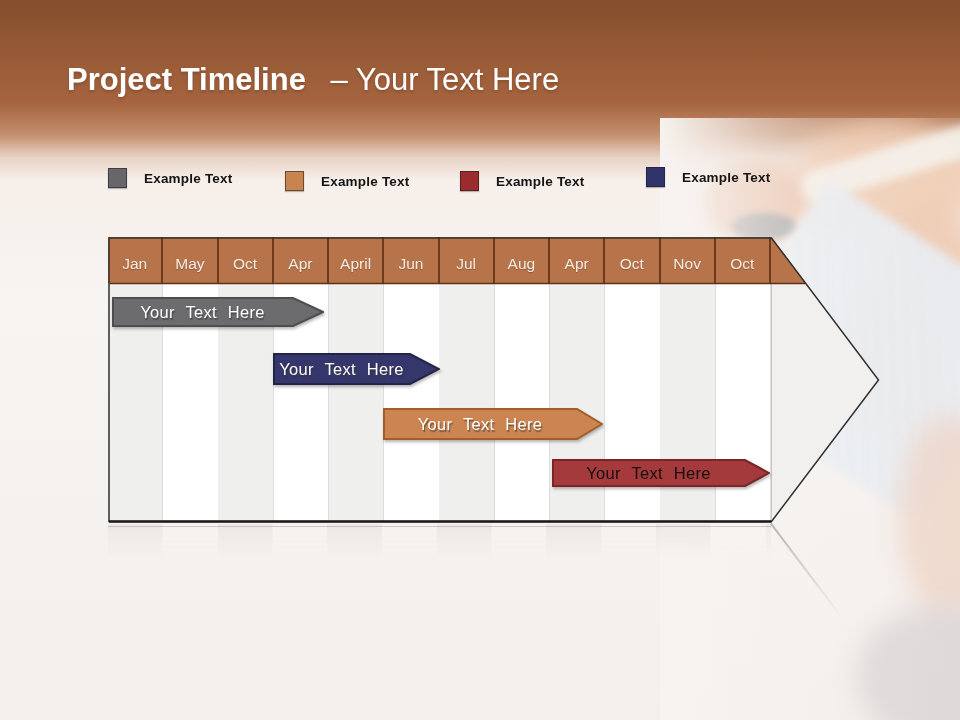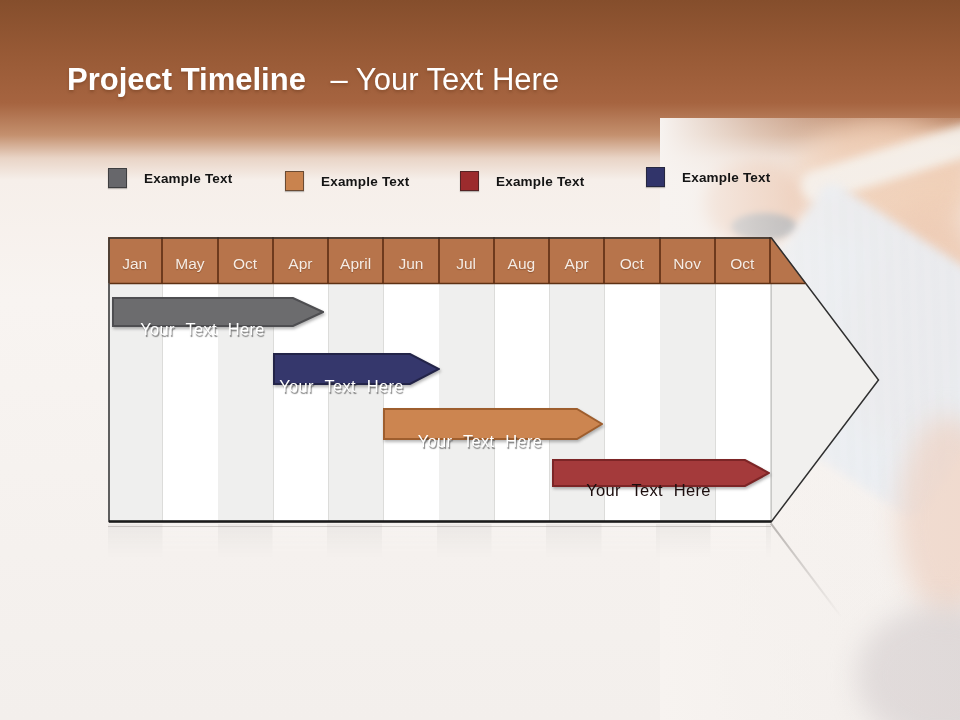--- a/index.html
+++ b/index.html
@@ -40,21 +40,21 @@
   .tl-header{position:absolute;left:0;top:0;width:663px;height:54px;display:flex;background:#b7744b;box-sizing:border-box;}
   .tl-month{flex:1;box-sizing:border-box;border-right:2px solid #6e3a1d;display:flex;align-items:center;justify-content:center;
     color:#f6ece4;font-size:15.5px;text-shadow:0 1px 1px rgba(90,45,20,0.4);}
   .tl-body{position:absolute;left:0;top:46px;width:663px;height:239px;
     background:repeating-linear-gradient(90deg,#efefee 0px,#efefee 54.3px,#dcdcda 54.3px,#dcdcda 55.25px,#ffffff 55.25px,#ffffff 109.6px,#dcdcda 109.6px,#dcdcda 110.5px);}
   .tl-sep-dec{position:absolute;left:663px;top:46px;width:1px;height:238px;background:#c9c9c7;}
   .tl-outline{position:absolute;left:0;top:0;overflow:visible;pointer-events:none;}
   .bars-layer{position:absolute;left:0;top:0;width:775px;height:288px;}
   .tl-bar{position:absolute;}
   .tl-bar svg{display:block;filter:drop-shadow(1px 2px 1.5px rgba(70,70,70,0.4));}
-  .tl-bar-label{position:absolute;left:0;top:17px;height:100%;display:flex;align-items:center;justify-content:center;
+  .tl-bar-label{position:absolute;left:0;top:0;height:100%;display:flex;align-items:center;justify-content:center;
     font-size:16.5px;word-spacing:6px;letter-spacing:0.3px;text-shadow:1px 1.5px 1px rgba(50,50,50,0.6);white-space:nowrap;}
   .tl-bar-label.dark-text{text-shadow:none;font-weight:400;}
   
   .refl-stripes{position:absolute;left:108px;top:524px;width:663px;height:34px;opacity:0.10;z-index:1;
     background:repeating-linear-gradient(90deg,#9a9a9a 0px,#9a9a9a 54.3px,#cccccc 54.3px,#cccccc 55.25px,#ffffff 55.25px,#ffffff 109.6px);
     -webkit-mask-image:linear-gradient(#000,transparent);mask-image:linear-gradient(#000,transparent);}
   .refl-line{position:absolute;left:108px;top:526px;width:663px;height:1px;background:rgba(125,120,117,0.35);z-index:1;}
   .refl-diag{position:absolute;left:770px;top:524px;width:2px;height:118px;z-index:1;
     background:linear-gradient(rgba(110,105,102,0.45),rgba(110,105,102,0));
     transform-origin:top left;transform:rotate(-37deg);}

